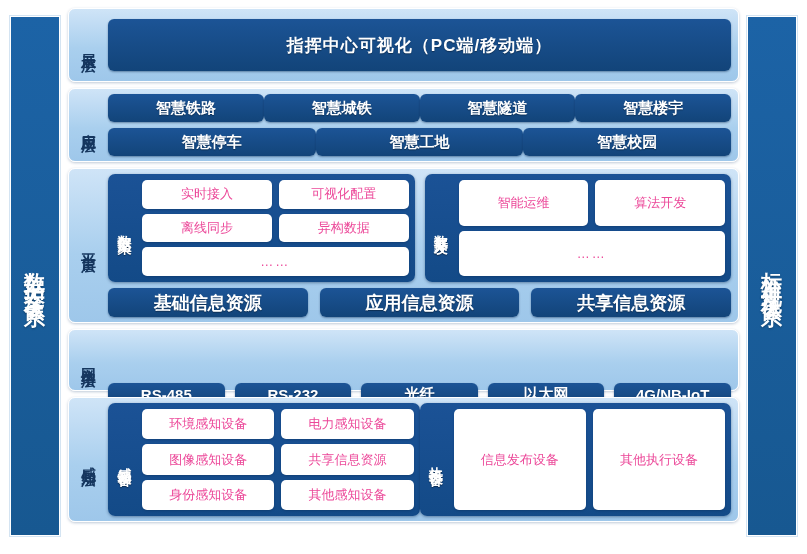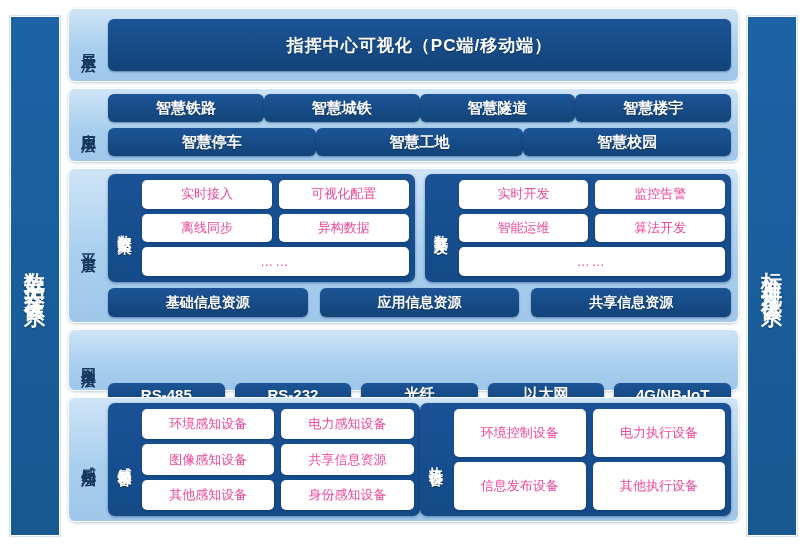--- a/index.html
+++ b/index.html
@@ -150,21 +150,21 @@
     text-shadow:0 1px 1px rgba(0,0,0,.4);
   }
   .group-grid{
     flex:1 1 auto;
     display:flex;flex-direction:column;gap:5px;min-width:0;
   }
   .grid-row{display:flex;gap:7px;flex:1 1 0;min-height:0;}
   .grid-row .chip{flex:1 1 0;}
   .chip-full{flex:1 1 0;letter-spacing:2px;color:#2a4straight;}
   .resource-row{display:flex;gap:12px;height:29px;flex:0 0 29px;}
-  .resource-row .tile{flex:1 1 0;font-size:14px;}
+  .resource-row .tile{flex:1 1 0;font-size:18px;}
 
   
   .band-net{height:62px;}
   .net-row{display:flex;gap:10px;flex:1 1 auto;margin-top:48px;}
   .net-row .tile{flex:1 1 0;font-size:15px;}
 
   
   .band-sense{height:125px;}
   .sense-top{display:flex;flex:1 1 auto;min-height:0;}
 </style>
@@ -232,24 +232,20 @@
                 <div class="chip chip-full">……</div>
               </div>
             </div>
           </div>
 
           <div class="group">
             <div class="group-label">
               <span>数据开发</span>
             </div>
             <div class="group-grid">
-              <div class="grid-row">
-                <div class="chip">实时开发</div>
-                <div class="chip">监控告警</div>
-              </div>
               <div class="grid-row">
                 <div class="chip">智能运维</div>
                 <div class="chip">算法开发</div>
               </div>
               <div class="grid-row">
                 <div class="chip chip-full">……</div>
               </div>
             </div>
           </div>
 
@@ -293,36 +289,32 @@
             <div class="group-grid">
               <div class="grid-row">
                 <div class="chip">环境感知设备</div>
                 <div class="chip">电力感知设备</div>
               </div>
               <div class="grid-row">
                 <div class="chip">图像感知设备</div>
                 <div class="chip">共享信息资源</div>
               </div>
               <div class="grid-row">
+                <div class="chip">身份感知设备</div>
                 <div class="chip">其他感知设备</div>
-                <div class="chip">身份感知设备</div>
               </div>
             </div>
           </div>
 
           <div class="group">
             <div class="group-label">
               <span>执行设备</span>
             </div>
             <div class="group-grid">
               <div class="grid-row">
-                <div class="chip">环境控制设备</div>
-                <div class="chip">电力执行设备</div>
-              </div>
-              <div class="grid-row">
                 <div class="chip">信息发布设备</div>
                 <div class="chip">其他执行设备</div>
               </div>
             </div>
           </div>
 
         </div>
       </div>
     </div>
 

